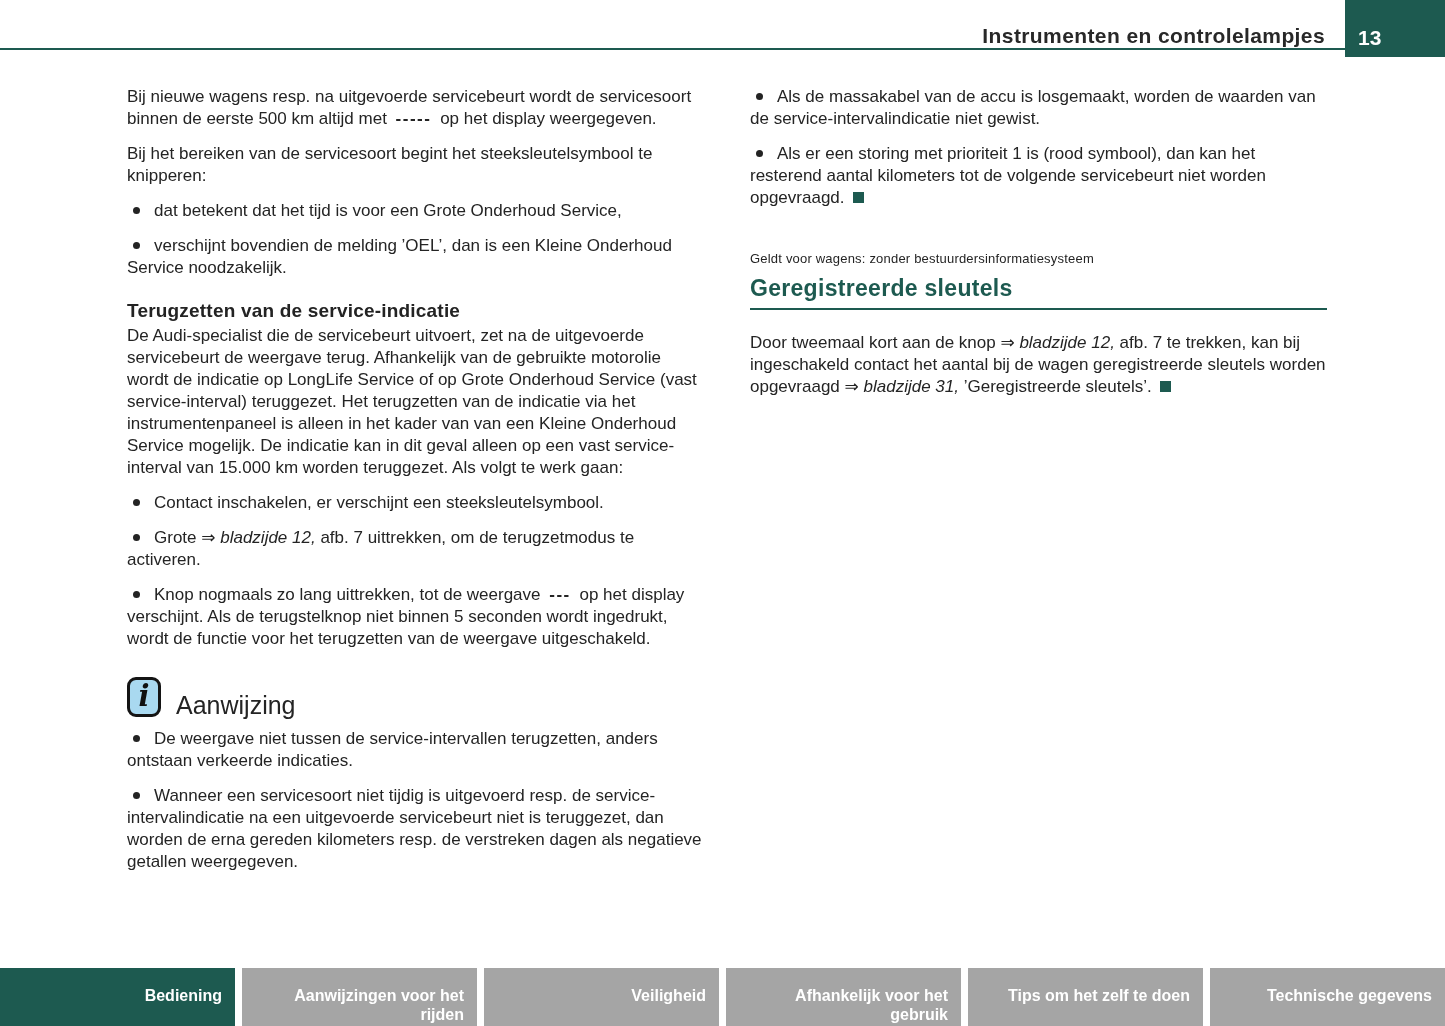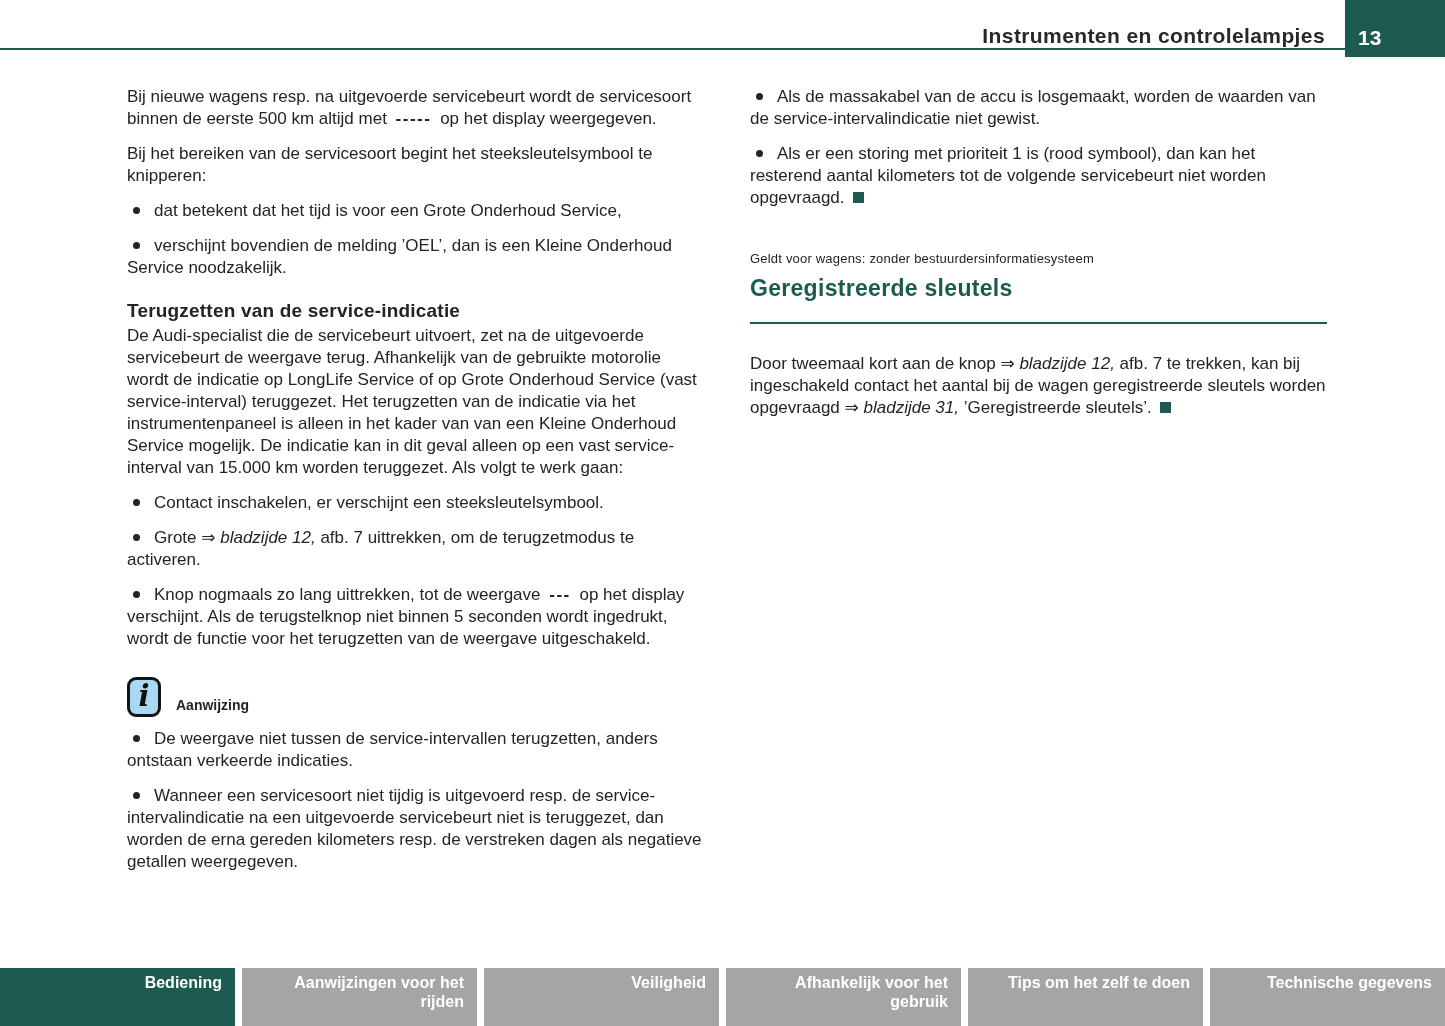--- a/index.html
+++ b/index.html
@@ -38,34 +38,34 @@
   .dash{font-weight:bold;letter-spacing:1.5px;margin:0 4px;}
   h2.section{font-size:19px;font-weight:bold;color:#232323;margin:21px 0 3px 0;letter-spacing:.2px;}
   
   .note-head{display:flex;align-items:flex-end;gap:15px;margin:27px 0 11px 0;}
   .info-icon{
     width:34px;height:40px;background:var(--icon-blue);border:3px solid #141414;border-radius:9px;
     display:flex;align-items:center;justify-content:center;
     font-family:"DejaVu Serif","Liberation Serif",serif;font-style:italic;font-weight:bold;
     font-size:29px;color:#101010;padding-bottom:2px;box-sizing:border-box;
   }
-  .note-title{font-size:14px;font-weight:bold;padding-bottom:1px;}
+  .note-title{font-size:25px;font-weight:normal;padding-bottom:1px;}
   
   .applies{font-size:13px;letter-spacing:.2px;margin:39px 0 7px 0;}
   h1.teal{
     color:var(--teal);font-size:23px;font-weight:bold;margin:0;
-    padding-bottom:23px;border-bottom:2px solid var(--teal);letter-spacing:.3px;
+    padding-bottom:9px;border-bottom:2px solid var(--teal);letter-spacing:.3px;
   }
-  .lead{margin-top:29px;}
+  .lead{margin-top:22px;}
   .endsq{display:inline-block;width:11px;height:11px;background:var(--teal);margin-left:8px;}
   
   .footer{position:absolute;left:0;bottom:0;width:100%;height:58px;display:flex;gap:7px;background:#fff;}
   .tab{
     flex:1 1 0;background:var(--tab-gray);color:#fff;font-weight:bold;font-size:16px;
-    line-height:19px;text-align:right;padding:5px 13px 0 12px;box-sizing:border-box;
+    line-height:19px;text-align:right;padding:18px 13px 0 12px;box-sizing:border-box;
   }
   .tab.active{background:var(--teal);}
 </style>
 </head>
 <body>
 
 <div class="header-rule"></div>
 <div class="header-title">Instrumenten en controlelampjes</div>
 <div class="page-box">
   <span>13</span>

